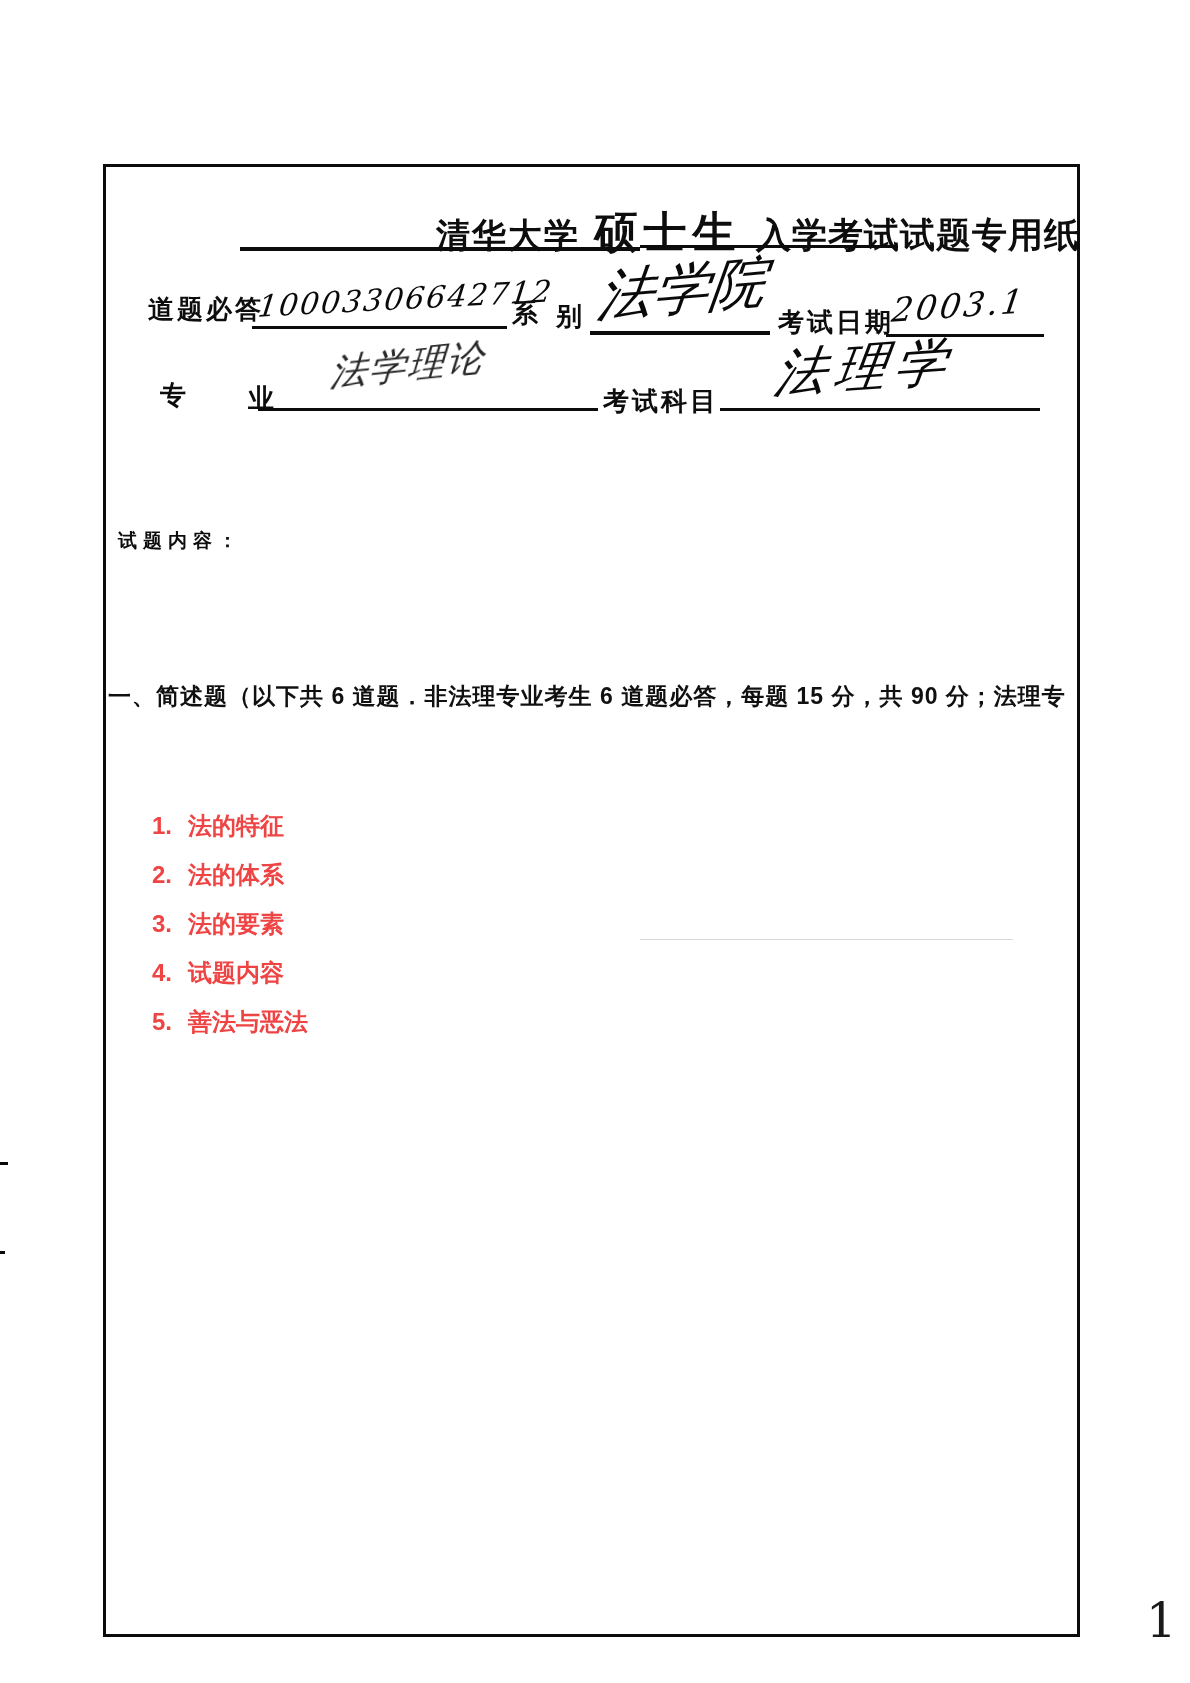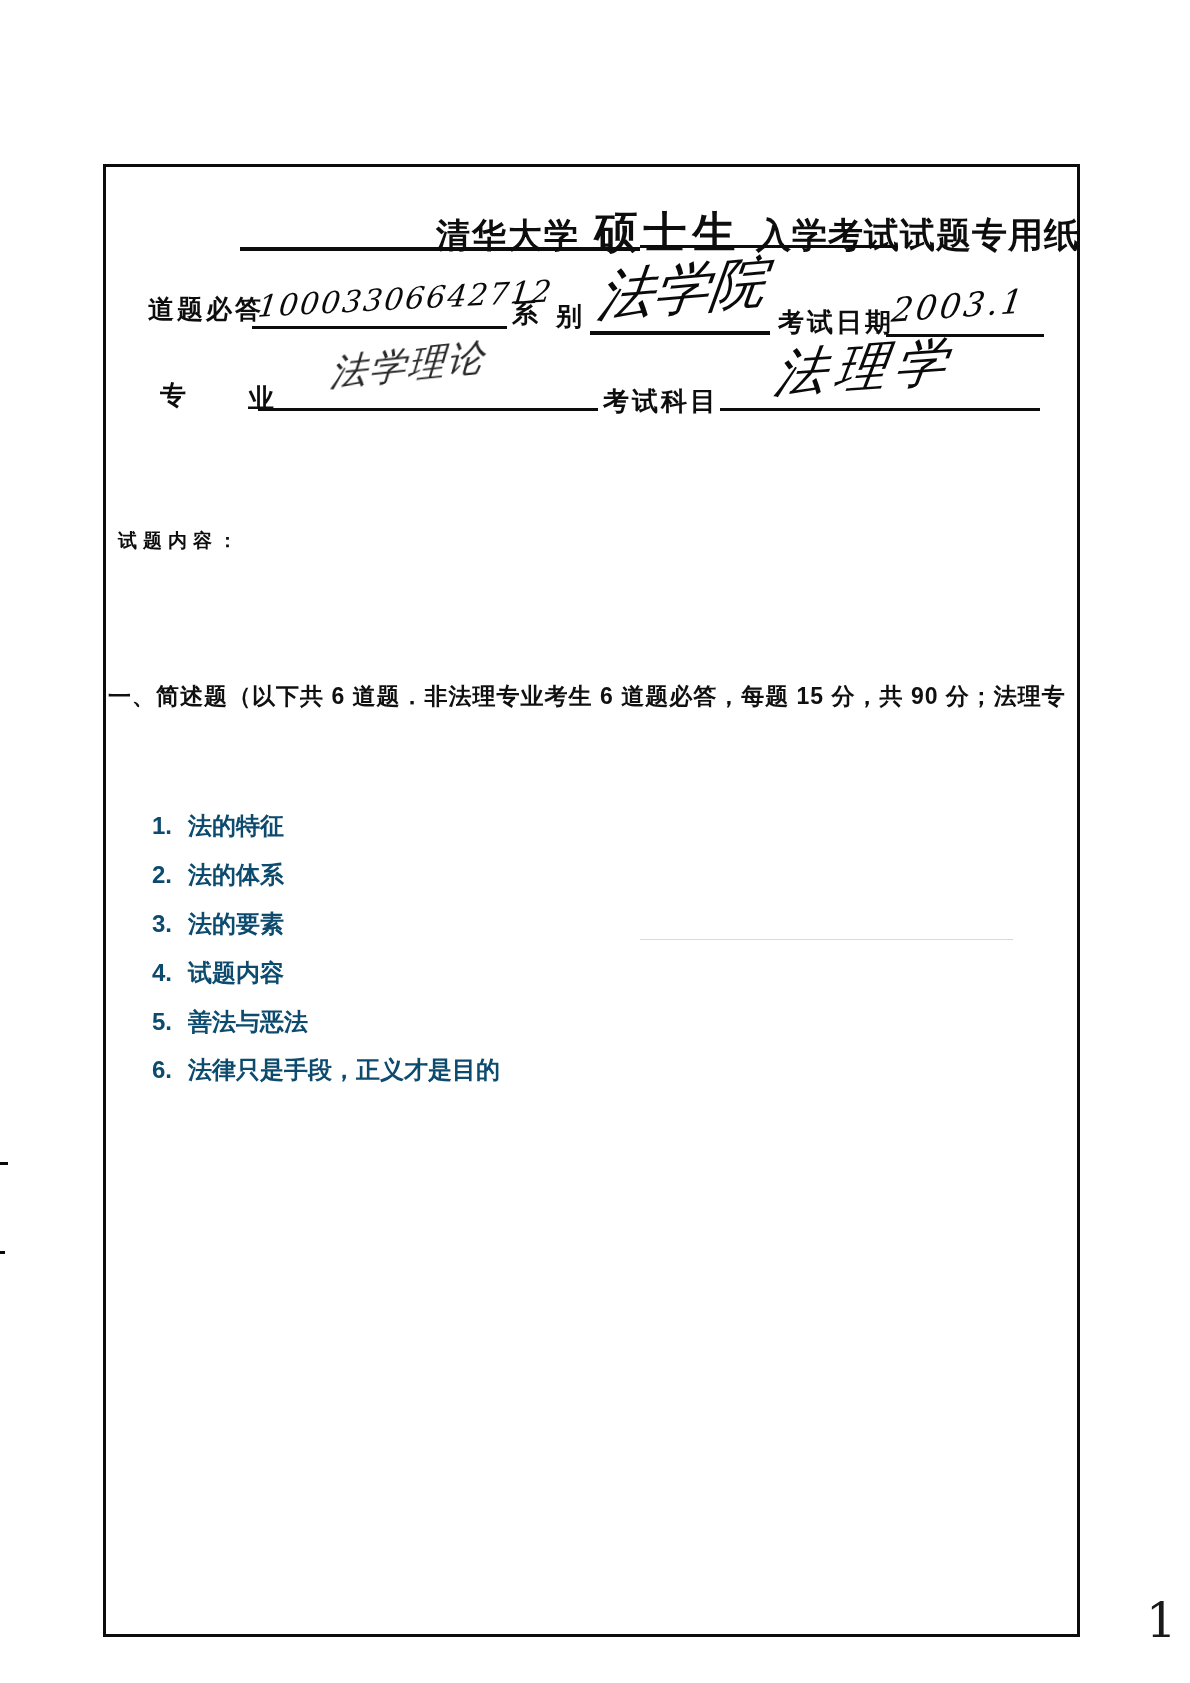--- a/index.html
+++ b/index.html
@@ -64,21 +64,21 @@
   .content-label {
     position:absolute; left:118px; top:528px;
     font-size:19px; font-weight:bold; letter-spacing:6px; color:#0d0d0d;
   }
   .sec-line {
     position:absolute; font-size:23px; font-weight:bold;
     letter-spacing:1px; color:#101010; white-space:nowrap;
   }
   .q-row {
     position:absolute; left:152px;
-    font-size:24px; font-weight:bold; color:#0c4a6e; white-space:nowrap;
+    font-size:24px; font-weight:bold; color:#ef4444; white-space:nowrap;
   }
   .q-num { display:inline-block; margin-right:16px; font-weight:bold; }
   .page-num {
     position:absolute; left:1146px; top:1592px;
     font-family:"DejaVu Serif", serif; font-size:48px; color:#1a1a1a;
   }
   .faint-line { position:absolute; background:#d9d9d9; }
   .edge-mark { position:absolute; background:#0a0a0a; }
 </style>
 </head>
@@ -127,23 +127,20 @@
   </div>
   <div class="q-row" style="top:908px;">
     <span class="q-num">3.</span><span>法的要素</span>
   </div>
   <div class="q-row" style="top:957px;">
     <span class="q-num">4.</span><span>试题内容</span>
   </div>
   <div class="q-row" style="top:1006px;">
     <span class="q-num">5.</span><span>善法与恶法</span>
   </div>
-  <div class="q-row" style="top:1054px;">
-    <span class="q-num">6.</span><span>法律只是手段，正义才是目的</span>
-  </div>
 
   <div class="faint-line" style="left:640px; top:939px; width:373px; height:1px;"></div>
   <div class="edge-mark" style="left:0px; top:1162px; width:8px; height:3px;"></div>
   <div class="edge-mark" style="left:0px; top:1251px; width:5px; height:3px;"></div>
 
   <div class="page-num">1</div>
 
 </div>
 
 </body></html>

